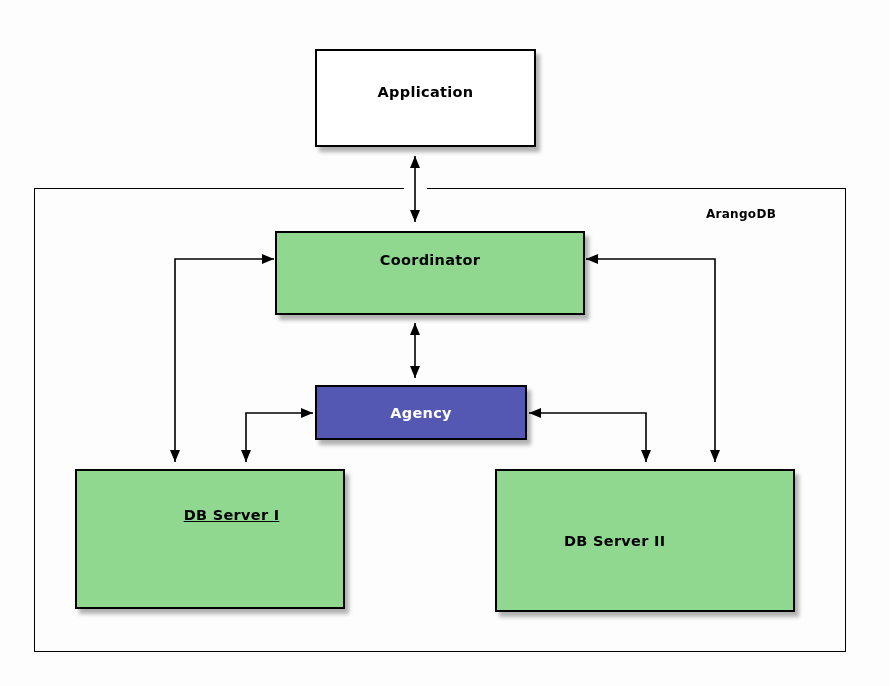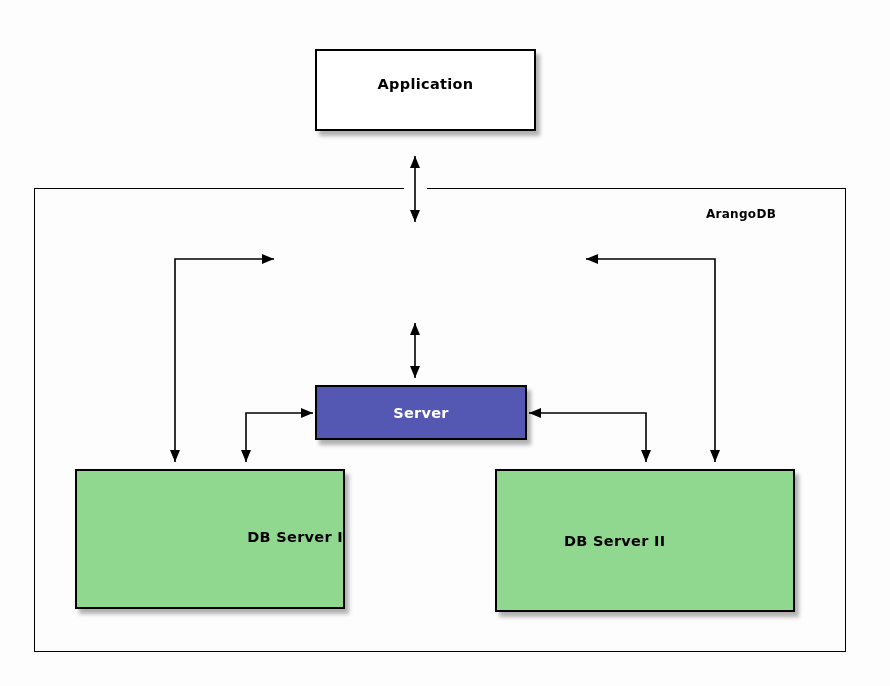--- a/index.html
+++ b/index.html
@@ -18,21 +18,21 @@
     box-shadow: 4px 5px 4px rgba(0,0,0,0.30);
     display: flex;
     font-weight: bold;
     font-size: 14.5px;
     letter-spacing: 0.3px;
     color: var(--c-line, #000);
     z-index: 1;
   }
   .node span { display: block; }
   .node-application {
-    left: 315px; top: 49px; width: 221px; height: 82px;
+    left: 315px; top: 49px; width: 221px; height: 98px;
     background: var(--c-white, #ffffff);
     align-items: center; justify-content: center;
     padding-bottom: 13px;
   }
   .container-frame {
     position: absolute;
     left: 34px; top: 188px; width: 812px; height: 464px;
     box-sizing: border-box;
     border: 1.5px solid var(--c-line, #000);
     background: transparent;
@@ -56,22 +56,22 @@
   }
   .node-agency {
     left: 315px; top: 385px; width: 212px; height: 55px;
     background: var(--c-purple, #5558b2);
     color: var(--c-white, #ffffff);
     justify-content: center; align-items: center;
   }
   .node-dbserver1 {
     left: 75px; top: 469px; width: 270px; height: 140px;
     background: var(--c-green, #90d890);
-    justify-content: flex-end; align-items: flex-start;
-    padding-left: 43px; padding-top: 58px;
+    justify-content: center; align-items: flex-start;
+    padding-left: 43px; padding-top: 36px; text-decoration: underline;
   }
   .node-dbserver2 {
     left: 495px; top: 469px; width: 300px; height: 143px;
     background: var(--c-green, #90d890);
     justify-content: flex-start; align-items: center;
     padding-left: 67px;
   }
   .edges-layer {
     position: absolute;
     left: 0; top: 0; width: 890px; height: 686px;
@@ -91,23 +91,26 @@
 
 <div class="canvas">
 
   <div class="node node-application">
     <span>Application</span>
   </div>
 
   <div class="container-frame"></div>
   <div class="container-label">ArangoDB</div>
 
+  <div class="node node-coordinator">
+    <span>Coordinator</span>
+  </div>
 
   <div class="node node-agency">
-    <span>Server</span>
+    <span>Agency</span>
   </div>
 
   <div class="node node-dbserver1">
     <span>DB Server I</span>
   </div>
 
   <div class="node node-dbserver2">
     <span>DB Server II</span>
   </div>
 

